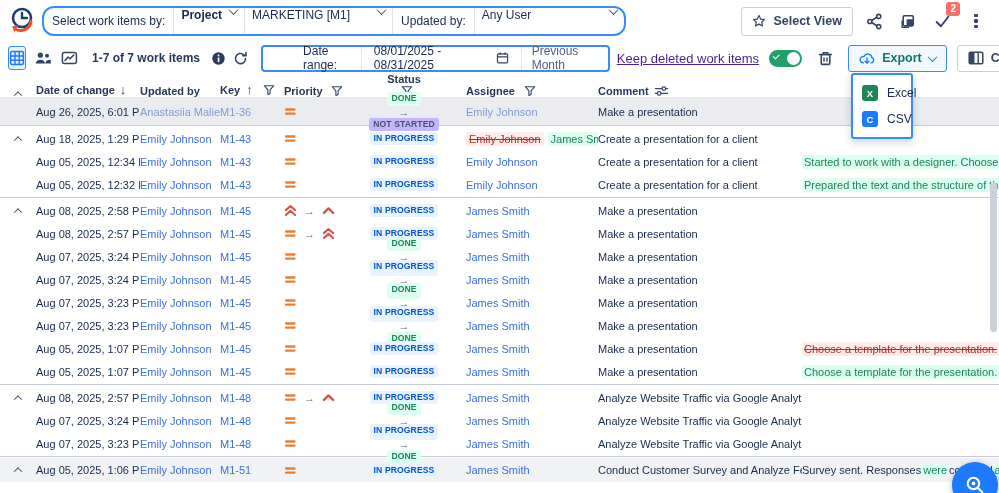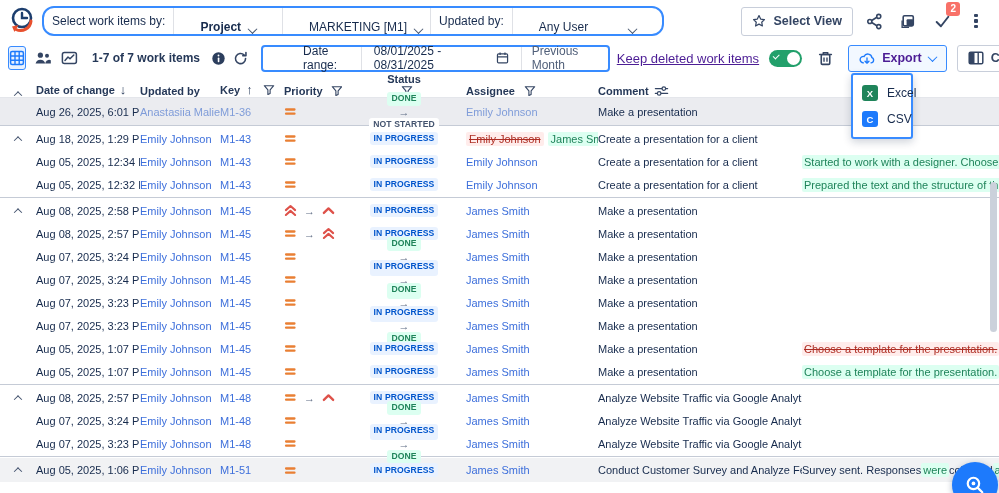--- a/index.html
+++ b/index.html
@@ -6,21 +6,21 @@
   html,body { width:999px; height:493px; overflow:hidden; background:#fff;
     font-family:"Liberation Sans", sans-serif; color:#172B4D; }
   .page { position:relative; width:999px; height:493px; }
 
   
   .topbar { display:flex; align-items:center; height:42px; padding:0 10px 0 6px; }
   .logo { width:32px; height:32px; flex:none; }
   .filtergroup { display:flex; align-items:stretch; height:30px; border:2px solid #388BFF;
     border-radius:12px; margin-left:4px; background:#fff; }
   .fg-label { display:flex; align-items:center; padding:0 8px; font-size:12px; color:#172B4D; white-space:nowrap; }
-  .fg-seg { display:flex; align-items:flex-end; gap:8px; padding:0 26px; border-left:1px solid #DFE1E6;
+  .fg-seg { display:flex; align-items:flex-start; gap:8px; padding:0 7px; border-left:1px solid #DFE1E6;
     font-size:12px; cursor:pointer; white-space:nowrap; }
   .fg-seg.bold { font-weight:700; }
   .fg-seg.wide1 { width:148px; justify-content:space-between; }
   .fg-seg.wide2 { width:150px; justify-content:space-between; }
   .chev { width:7px; height:7px; border-right:1.6px solid #44546F; border-bottom:1.6px solid #44546F;
     transform:rotate(45deg) translate(-1px,-1px); display:inline-block; flex:none; }
   .chev.up { transform:rotate(-135deg) translate(-1px,-1px); }
 
   .topbar-right { margin-left:auto; display:flex; align-items:center; gap:8px; }
   .btn { display:flex; align-items:center; gap:7px; height:29px; padding:0 10px;
@@ -45,21 +45,21 @@
   .dg-input { display:flex; align-items:center; gap:0; padding:0 12px; border-left:1px solid #DFE1E6;
     border-right:1px solid #DFE1E6; font-size:12px; cursor:pointer; width:196px; justify-content:center; }
   .dg-prev { display:flex; align-items:center; padding:0 10px; font-size:12px; color:#505F79; cursor:pointer; }
   .toolbar2-right { margin-left:auto; display:flex; align-items:center; gap:10px; }
   .keepdel { font-size:13px; color:#4c1d95; white-space:nowrap;text-decoration:underline; }
   .toggle { position:relative; width:33px; height:17px; background:#22A06B; border-radius:9px;
     cursor:pointer; flex:none; }
   .toggle .knob { position:absolute; top:2px; right:2px; width:13px; height:13px; background:#fff; border-radius:50%; }
   .toggle .tick { position:absolute; left:4px; top:4px; width:6px; height:3.5px;
     border-left:1.6px solid #fff; border-bottom:1.6px solid #fff; transform:rotate(-45deg); }
-  .btn.export { border:1.5px solid #388BFF; background:#F2F8FF; color:#4c1d95; height:27px; }
+  .btn.export { border:1.5px solid #388BFF; background:#F2F8FF; color:#0f766e; height:27px; }
   .btn.export .chev { border-color:#1D7AFC; }
   .btn.columns { height:27px; }
 
   
   .exportmenu { position:absolute; top:73px; left:851px; width:62px; background:#fff;
     border:2px solid #388BFF; border-radius:3px; box-shadow:0 3px 8px rgba(9,30,66,.2);
     padding:5px 0; z-index:60; }
   .exportmenu .mi { display:flex; align-items:center; gap:9px; height:26px; padding:0 9px;
     cursor:pointer; font-size:12px; color:#172B4D; }
   .ftype { width:16px; height:16px; border-radius:3px; color:#fff; font-size:9.5px; font-weight:700;
@@ -89,21 +89,21 @@
   .tgroup:last-child { border-bottom:none; }
   .trow { display:flex; align-items:center; height:23px; font-size:11px; color:#172B4D; }
   .trow.deleted { background:#EBECF0; height:27px; }
   .trow.highlight { background:#F1F2F4; height:24px; }
   .trow.deleted .link { color:#7F9CD9; }
   .link { color:#3D6FDB; cursor:pointer; }
   .badge { display:inline-block; padding:2.5px 4px; border-radius:3px; font-size:8.6px;
     font-weight:700; line-height:1; letter-spacing:.1px; }
   .b-inprogress { color:#0055CC; background:#E9F2FF; }
   .b-done { color:#1F845A; background:#DCFFF1; }
-  .b-notstarted { color:#44546F; background:#ffffff; }
+  .b-notstarted { color:#44546F; background:#c4b5fd; }
   .chg-arrow { color:#5E6C84; font-size:11px; margin:0 4px; font-weight:400; }
   .a-chip { padding:1px 3px; border-radius:2px; }
   .a-removed { color:#AE2E24; background:#FFECEB; text-decoration:line-through; }
   .a-added { color:#1F845A; background:#DCFFF1; }
   .cm { padding:1px 2px; border-radius:2px; }
   .cm-added { color:#1F845A; background:#DCFFF1; }
   .cm-removed { color:#AE2E24; background:#FFECEB; text-decoration:line-through; }
 
   .vscroll { position:absolute; top:108px; right:2px; width:7px; height:378px; z-index:40; }
   .vscroll .thumb { width:7px; height:150px; background:#CBD1DB; border-radius:4px; }

